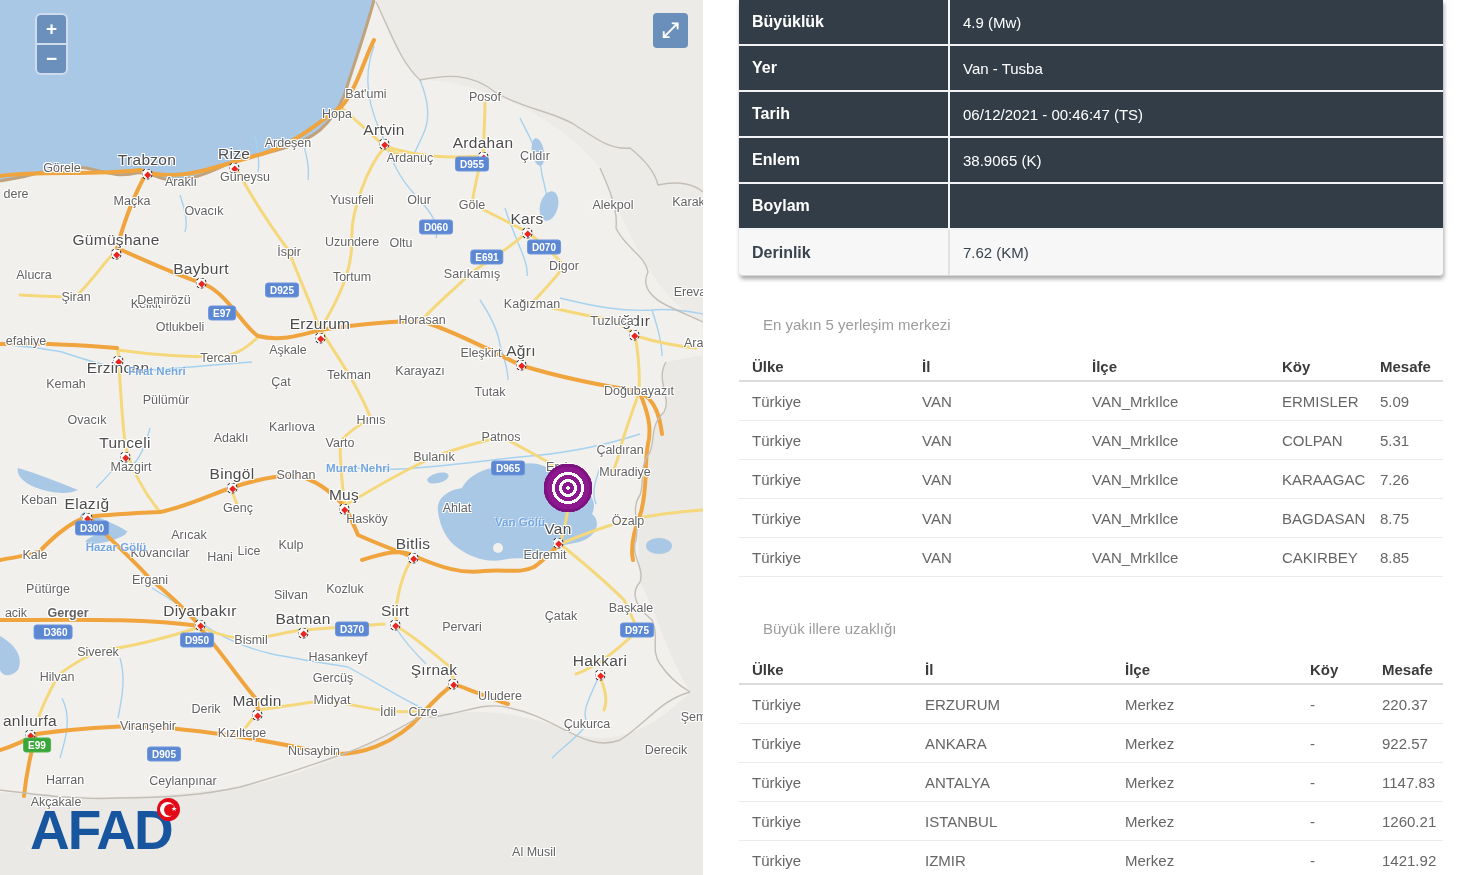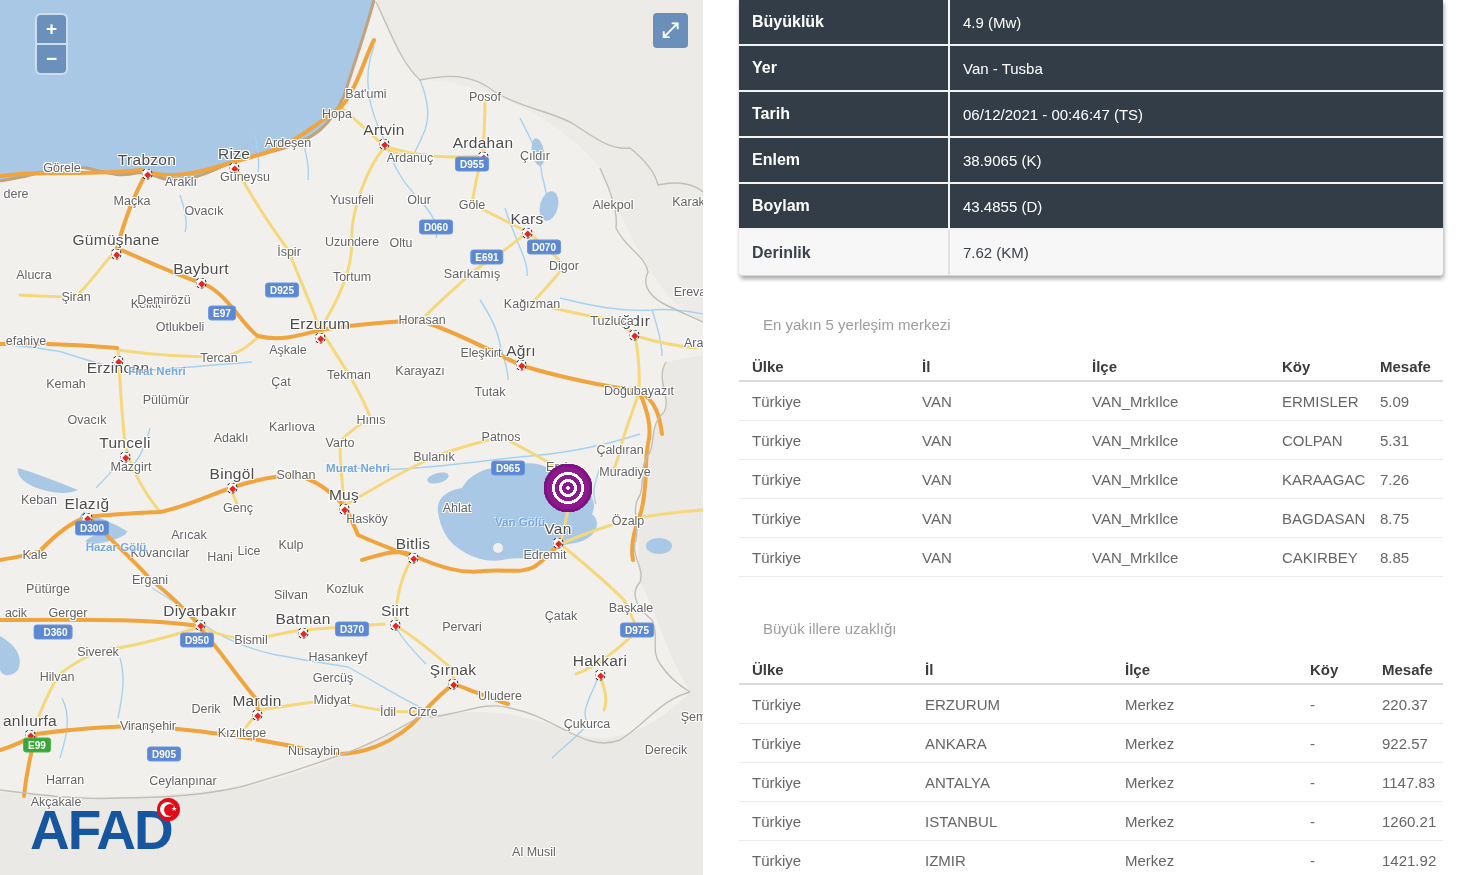--- a/index.html
+++ b/index.html
@@ -261,21 +261,21 @@
         <i></i>
       </div>
       <div class="ml ml-c" style="left: 257px; top: 701px;">Mardin</div>
       <div class="city-dot" style="left: 395px; top: 625px;">
         <i></i>
       </div>
       <div class="ml ml-c" style="left: 395px; top: 611px;">Siirt</div>
       <div class="city-dot" style="left: 453px; top: 684px;">
         <i></i>
       </div>
-      <div class="ml ml-c" style="left: 453px; top: 670px;">Şırnak</div>
+      <div class="ml ml-c" style="left: 434px; top: 670px;">Şırnak</div>
       <div class="city-dot" style="left: 600px; top: 675px;">
         <i></i>
       </div>
       <div class="ml ml-c" style="left: 600px; top: 661px;">Hakkari</div>
       <div class="city-dot" style="left: 30px; top: 735px;">
         <i></i>
       </div>
       <div class="ml ml-c" style="left: 30px; top: 721px;">anlıurfa</div>
       <div class="ml ml-t" style="left: 62px; top: 168px;">Görele</div>
       <div class="ml ml-t" style="left: 181px; top: 182px;">Araklı</div>
@@ -338,21 +338,21 @@
       <div class="ml ml-t" style="left: 160px; top: 513px; margin-top: 40px;">Kovancılar</div>
       <div class="ml ml-t" style="left: 189px; top: 535px;">Arıcak</div>
       <div class="ml ml-t" style="left: 220px; top: 557px;">Hani</div>
       <div class="ml ml-t" style="left: 249px; top: 551px;">Lice</div>
       <div class="ml ml-t" style="left: 291px; top: 545px;">Kulp</div>
       <div class="ml ml-t" style="left: 39px; top: 500px;">Keban</div>
       <div class="ml ml-t" style="left: 35px; top: 555px;">Kale</div>
       <div class="ml ml-t" style="left: 48px; top: 589px;">Pütürge</div>
       <div class="ml ml-t" style="left: 150px; top: 580px;">Ergani</div>
       <div class="ml ml-t" style="left: 16px; top: 613px;">acik</div>
-      <div class="ml ml-t" style="left: 68px; top: 613px;">Gerger</div>
+      <div class="ml ml-t" style="left: 68px; top: 613px; font-weight: bold;">Gerger</div>
       <div class="ml ml-t" style="left: 98px; top: 652px;">Siverek</div>
       <div class="ml ml-t" style="left: 57px; top: 677px;">Hilvan</div>
       <div class="ml ml-t" style="left: 251px; top: 640px;">Bismil</div>
       <div class="ml ml-t" style="left: 338px; top: 657px;">Hasankeyf</div>
       <div class="ml ml-t" style="left: 333px; top: 678px;">Gercüş</div>
       <div class="ml ml-t" style="left: 332px; top: 700px;">Midyat</div>
       <div class="ml ml-t" style="left: 206px; top: 709px;">Derik</div>
       <div class="ml ml-t" style="left: 242px; top: 733px;">Kızıltepe</div>
       <div class="ml ml-t" style="left: 148px; top: 726px;">Viranşehir</div>
       <div class="ml ml-t" style="left: 314px; top: 751px;">Nusaybin</div>
@@ -425,21 +425,20 @@
     <div class="drow dark">
       <div class="dlabel">Tarih</div>
       <div class="dvalue">06/12/2021 - 00:46:47 (TS)</div>
     </div>
     <div class="drow dark">
       <div class="dlabel">Enlem</div>
       <div class="dvalue">38.9065 (K)</div>
     </div>
     <div class="drow dark">
       <div class="dlabel">Boylam</div>
-      <div class="dvalue">43.4855 (D)</div>
     </div>
     <div class="drow light">
       <div class="dlabel">Derinlik</div>
       <div class="dvalue">7.62 (KM)</div>
     </div>
   </div>
 
   <div class="sec-title" id="sec1-title">En yakın 5 yerleşim merkezi</div>
   <div class="thead t1" id="t1-head">
     <span>Ülke</span>

